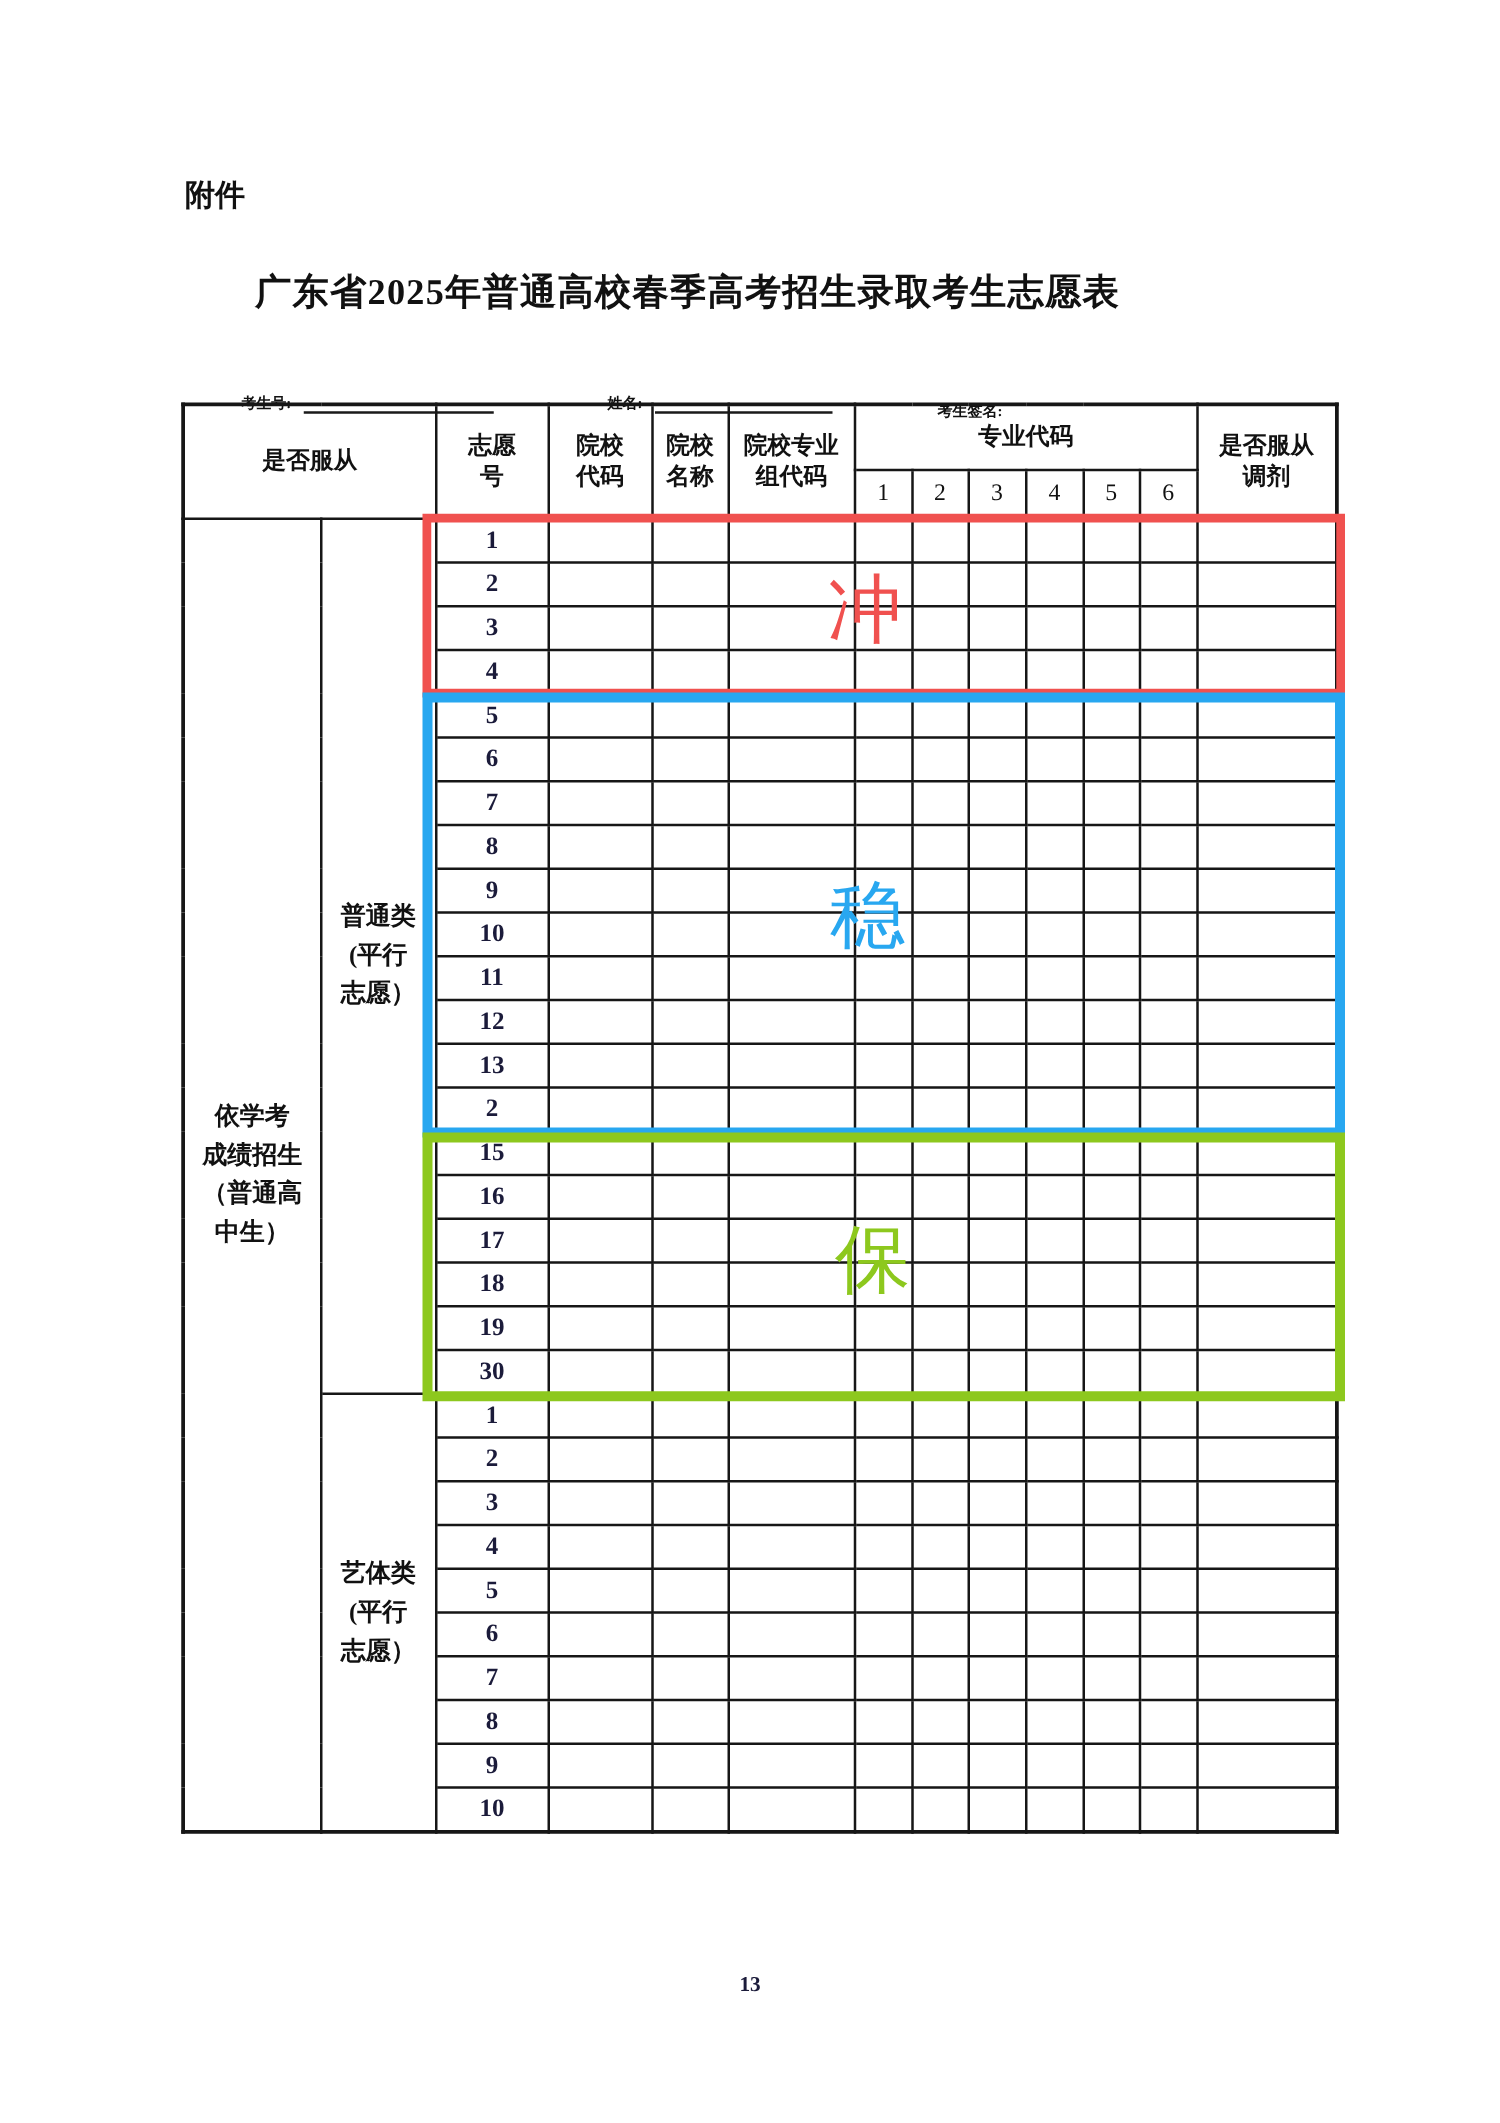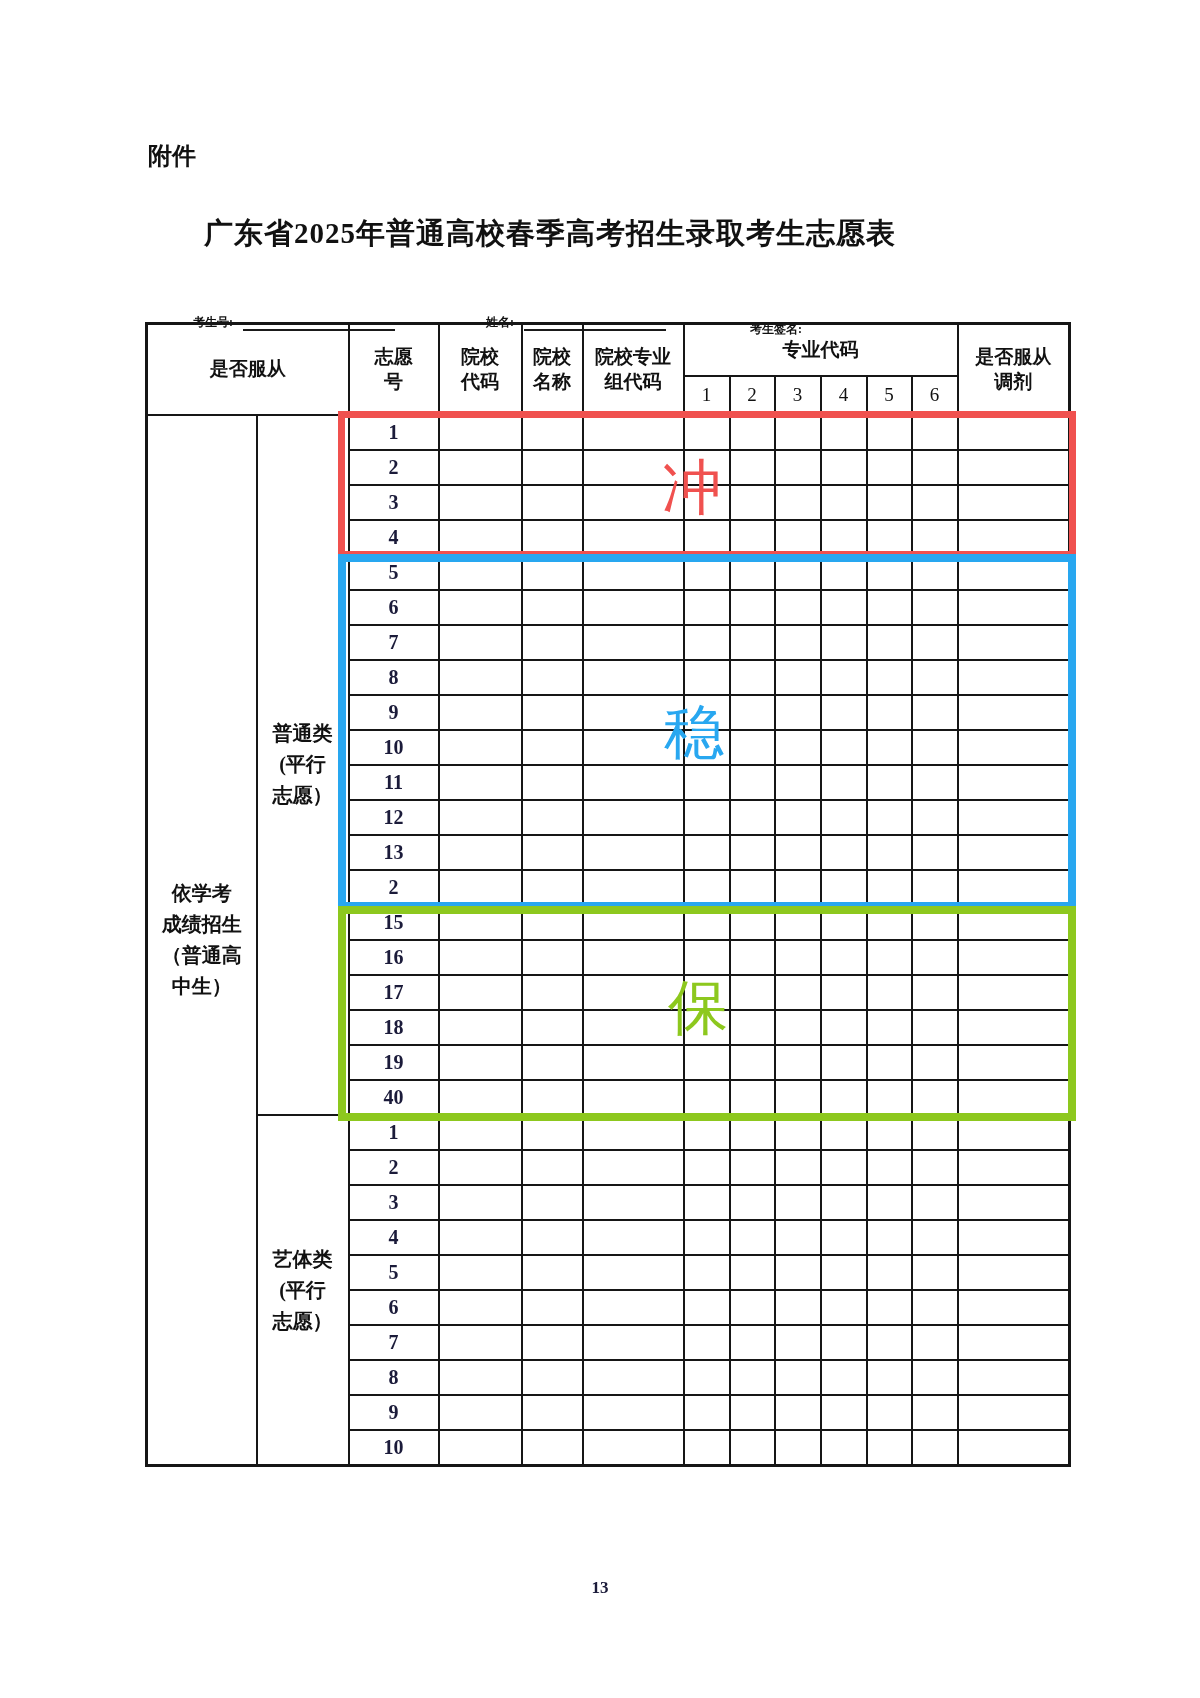--- a/index.html
+++ b/index.html
@@ -396,21 +396,21 @@
           <td></td>
           <td></td>
           <td></td>
           <td></td>
           <td></td>
           <td></td>
           <td></td>
           <td></td>
         </tr>
         <tr>
-          <td class="num-cell">40</td>
+          <td class="num-cell">30</td>
           <td></td>
           <td></td>
           <td></td>
           <td></td>
           <td></td>
           <td></td>
           <td></td>
           <td></td>
           <td></td>
           <td></td>

